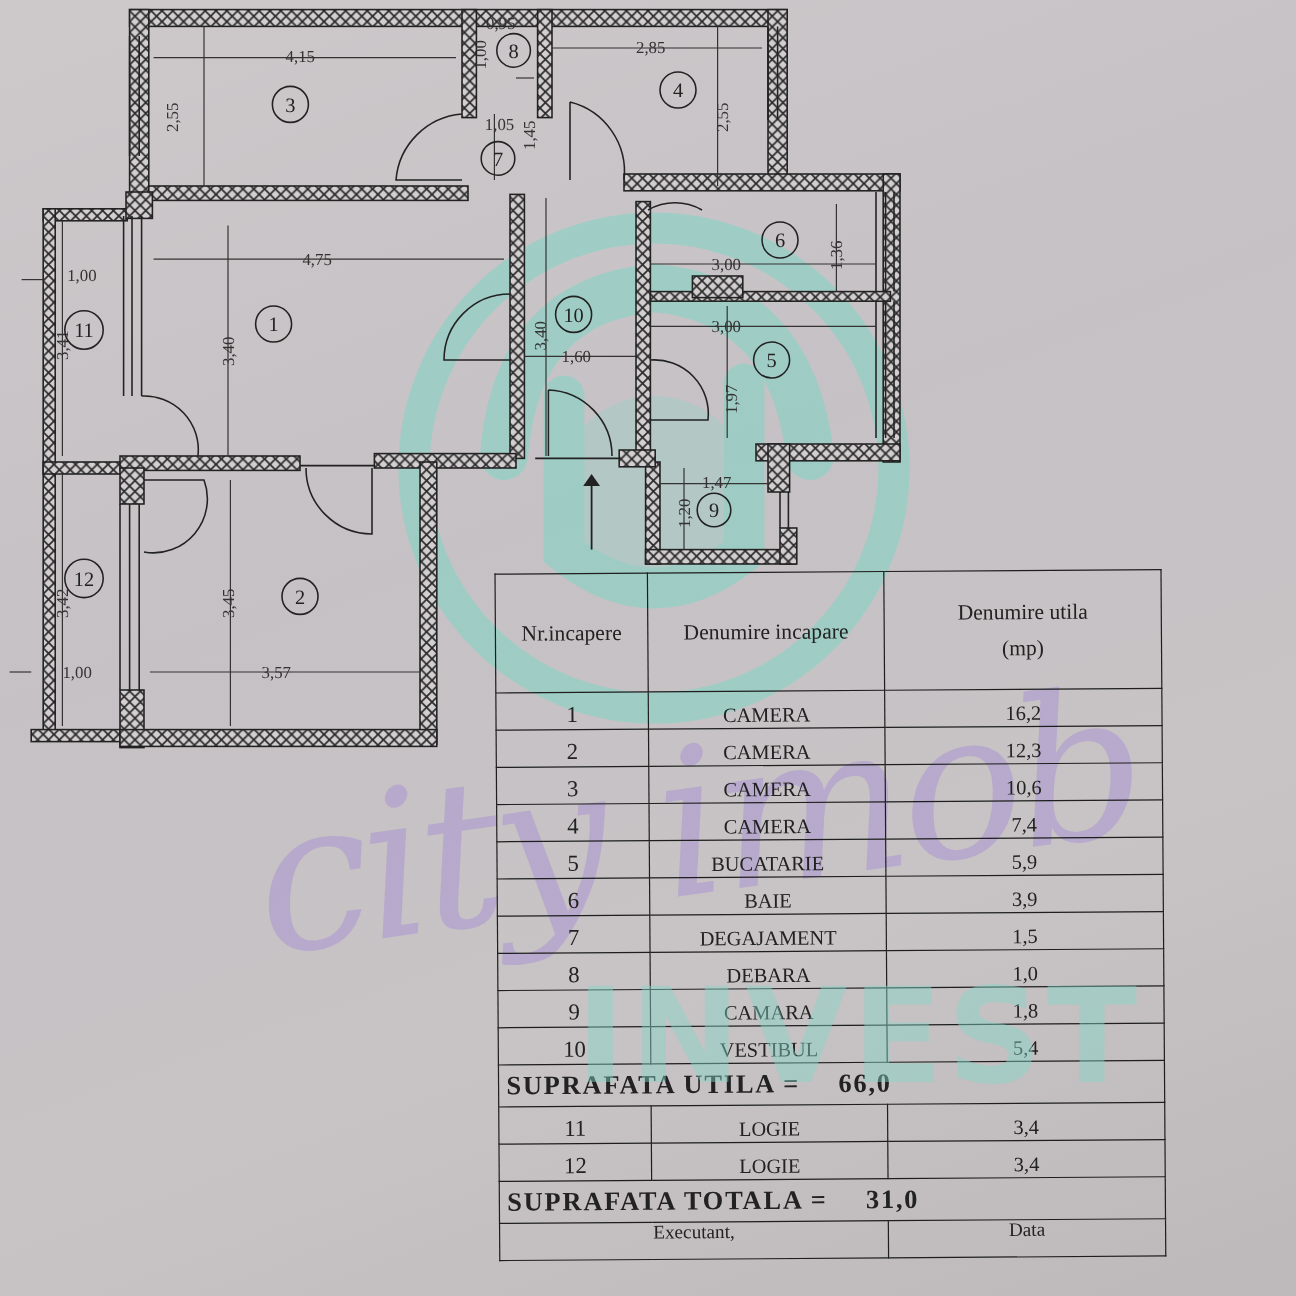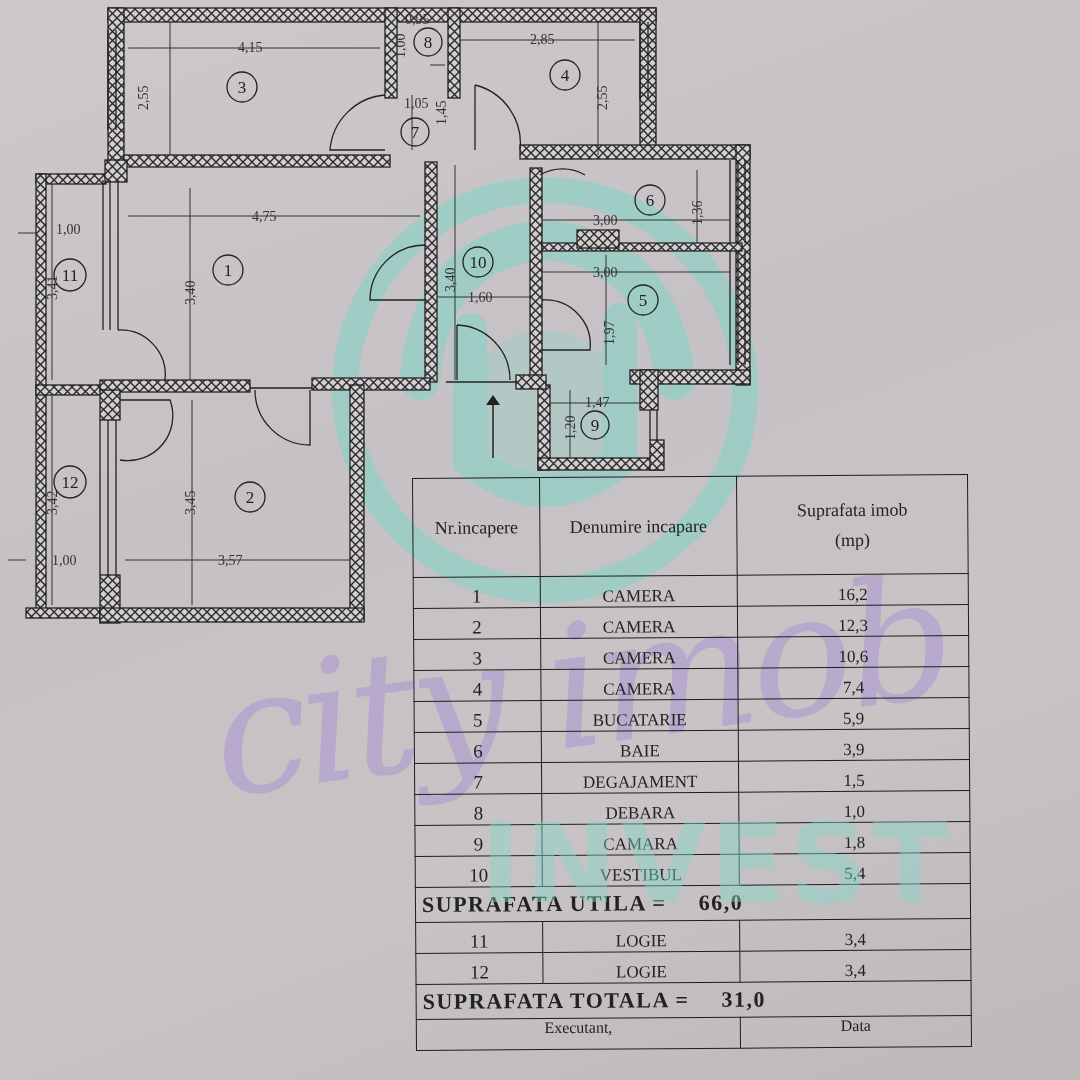--- a/index.html
+++ b/index.html
@@ -186,21 +186,21 @@
   </g>
 </svg>
 
 <div class="wm-script">city imob</div>
 
 <table class="area">
   <thead>
     <tr>
       <th style="width:126px">Nr.incapere</th>
       <th style="width:196px">Denumire incapare</th>
-      <th><span>Suprafata imob</span><br><span>(mp)</span></th>
+      <th><span>Denumire utila</span><br><span>(mp)</span></th>
     </tr>
   </thead>
   <tbody>
     <tr>
         <td class="nr">1</td>
         <td>CAMERA</td>
         <td>16,2</td>
       </tr>
     <tr>
         <td class="nr">2</td>

